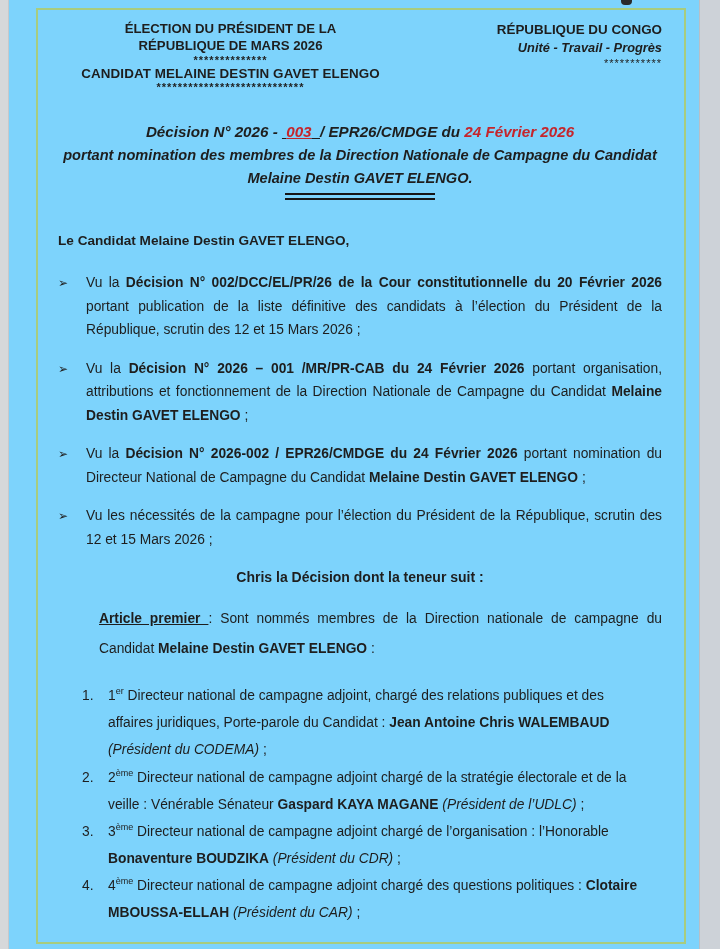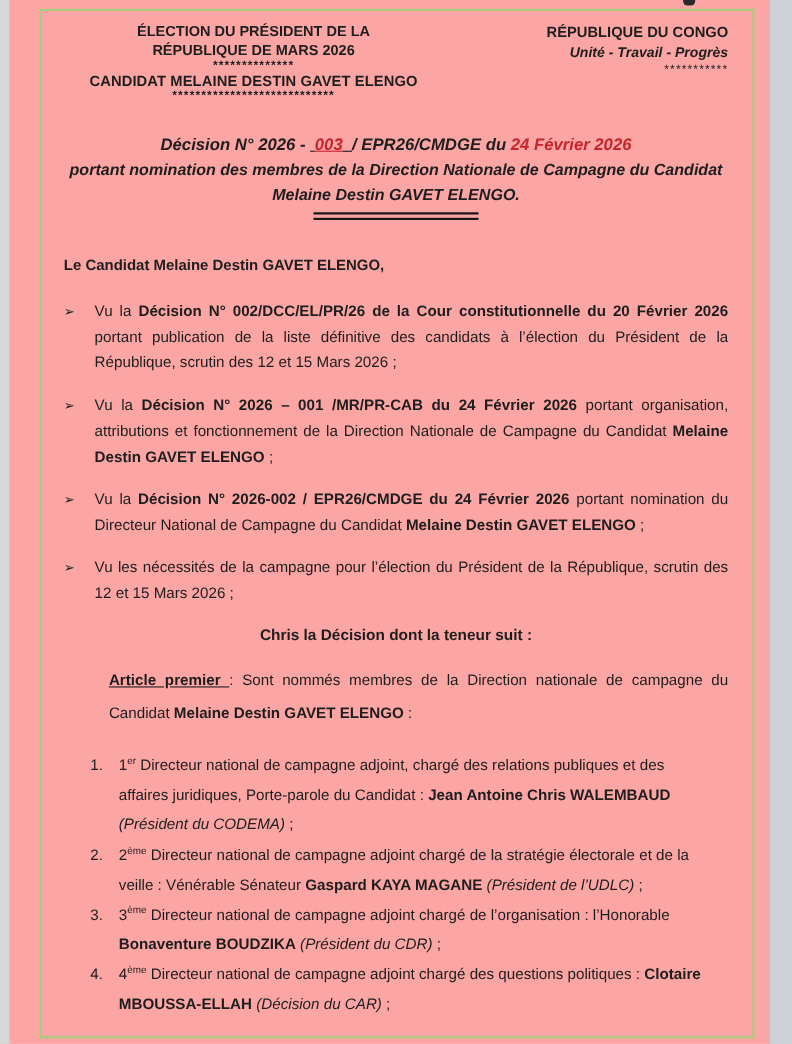--- a/index.html
+++ b/index.html
@@ -8,21 +8,21 @@
     --ink:#1e1e1e;
   }
   *{box-sizing:border-box;margin:0;padding:0;}
   html,body{width:720px;height:949px;overflow:hidden;}
   body{
     position:relative;
     font-family:"Liberation Sans","DejaVu Sans",sans-serif;
     color:var(--ink);
     background:#fbfbf9;
   }
-  .scan{position:absolute;inset:0;background:#fca5a5;}
+  .scan{position:absolute;inset:0;background:#7dd3fc;}
   .strip-left{position:absolute;left:0;top:0;bottom:0;width:9px;background:#d6d8da;border-right:1px solid #c6c8cb;}
   .strip-right{position:absolute;right:0;top:0;bottom:0;width:21px;background:#cdd2d8;border-left:1px solid #b9bfc6;}
   .artifact{position:absolute;left:621px;top:0;width:11px;height:5px;background:#2a2a2a;border-radius:0 0 4px 4px;}
   .doc{
     position:absolute;left:36px;top:8px;width:650px;height:936px;
     border:2px solid var(--green);
     background:transparent;
   }
   .content{padding:10px 22px 0 20px;}
 
@@ -134,19 +134,19 @@
         <div class="appt">
           <span class="num">2.</span>
           <div class="atext"><span>2</span><sup>ème</sup><span> Directeur national de campagne adjoint chargé de la stratégie électorale et de la veille : Vénérable Sénateur </span><span class="b">Gaspard KAYA MAGANE</span><span class="i"> (Président de l’UDLC)</span><span> ;</span></div>
         </div>
         <div class="appt">
           <span class="num">3.</span>
           <div class="atext"><span>3</span><sup>ème</sup><span> Directeur national de campagne adjoint chargé de l’organisation : l’Honorable </span><span class="b">Bonaventure BOUDZIKA</span><span class="i">  (Président du CDR)</span><span> ;</span></div>
         </div>
         <div class="appt">
           <span class="num">4.</span>
-          <div class="atext"><span>4</span><sup>ème</sup><span> Directeur national de campagne adjoint chargé des questions politiques : </span><span class="b">Clotaire MBOUSSA-ELLAH</span><span class="i"> (Décision du CAR)</span><span> ;</span></div>
+          <div class="atext"><span>4</span><sup>ème</sup><span> Directeur national de campagne adjoint chargé des questions politiques : </span><span class="b">Clotaire MBOUSSA-ELLAH</span><span class="i"> (Président du CAR)</span><span> ;</span></div>
         </div>
       </div>
 
     </div>
   </div>
 </div>
 
 </body></html>

